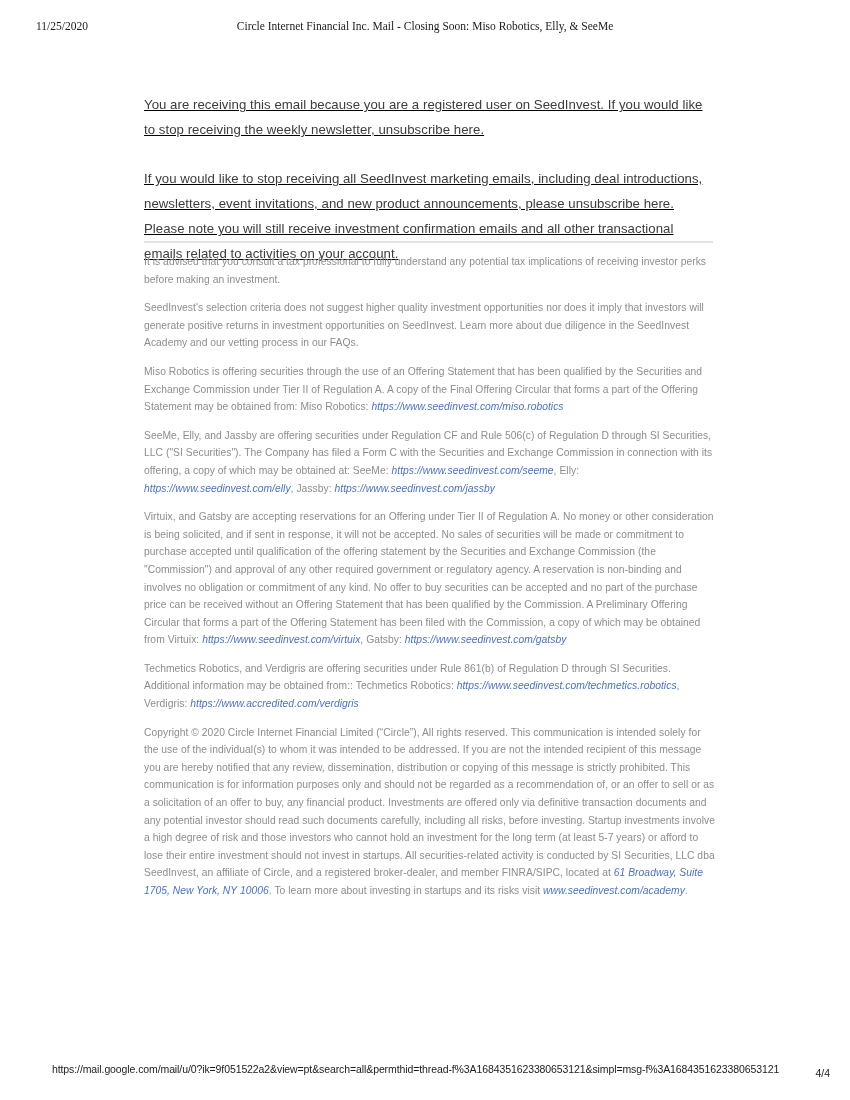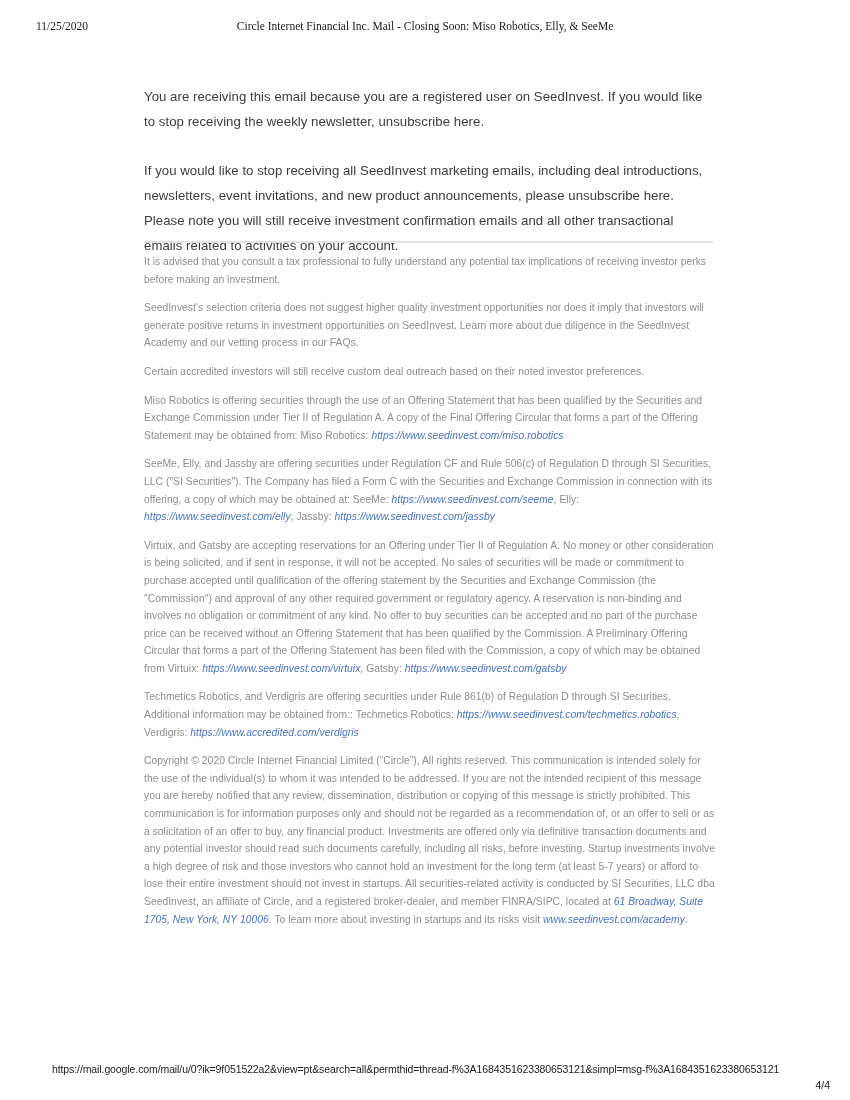--- a/index.html
+++ b/index.html
@@ -63,30 +63,31 @@
   .print-footer .url {
     position: absolute;
     left: 36px;
     top: 0;
     white-space: nowrap;
     letter-spacing: -0.1px;
   }
   .print-footer .pageno {
     position: absolute;
     right: 36px;
-    top: 16px;
+    top: 4px;
     white-space: nowrap;
   }
 
   
   .email-body {
     position: absolute;
     left: 144px;
-    top: 84px;
+    top: 92px;
     width: 570px;
+    text-decoration: underline;
   }
 
   .intro-para {
     font-size: 13.2px;
     line-height: 25px;
     color: #3c3c3c;
     margin: 0 0 24px 0;
     letter-spacing: 0.05px;
   }
   .intro-para:last-of-type { margin-bottom: 12px; }
@@ -138,21 +139,20 @@
   </div>
 
   <div class="divider"></div>
 
   <div class="legal-block">
 
     <p class="legal-para">It is advised that you consult a tax professional to fully understand any potential tax implications of receiving investor perks before making an investment.</p>
 
     <p class="legal-para">SeedInvest's selection criteria does not suggest higher quality investment opportunities nor does it imply that investors will generate positive returns in investment opportunities on SeedInvest. Learn more about due diligence in the SeedInvest Academy and our vetting process in our FAQs.</p>
 
-    <p class="legal-para">Certain accredited investors will still receive custom deal outreach based on their noted investor preferences.</p>
 
     <p class="legal-para"><span>Miso Robotics is offering securities through the use of an Offering Statement that has been qualified by the Securities and Exchange Commission under Tier II of Regulation A. A copy of the Final Offering Circular that forms a part of the Offering Statement may be obtained from: Miso Robotics: </span><a class="link" href="#">https://www.seedinvest.com/miso.robotics</a></p>
 
     <p class="legal-para"><span>SeeMe, Elly, and Jassby are offering securities under Regulation CF and Rule 506(c) of Regulation D through SI Securities, LLC ("SI Securities"). The Company has filed a Form C with the Securities and Exchange Commission in connection with its offering, a copy of which may be obtained at: SeeMe: </span><a class="link" href="#">https://www.seedinvest.com/seeme</a><span>, Elly: </span><a class="link" href="#">https://www.seedinvest.com/elly</a><span>, Jassby: </span><a class="link" href="#">https://www.seedinvest.com/jassby</a></p>
 
     <p class="legal-para"><span>Virtuix, and Gatsby are accepting reservations for an Offering under Tier II of Regulation A. No money or other consideration is being solicited, and if sent in response, it will not be accepted. No sales of securities will be made or commitment to purchase accepted until qualification of the offering statement by the Securities and Exchange Commission (the "Commission") and approval of any other required government or regulatory agency. A reservation is non-binding and involves no obligation or commitment of any kind. No offer to buy securities can be accepted and no part of the purchase price can be received without an Offering Statement that has been qualified by the Commission. A Preliminary Offering Circular that forms a part of the Offering Statement has been filed with the Commission, a copy of which may be obtained from Virtuix: </span><a class="link" href="#">https://www.seedinvest.com/virtuix</a><span>, Gatsby: </span><a class="link" href="#">https://www.seedinvest.com/gatsby</a></p>
 
     <p class="legal-para"><span>Techmetics Robotics, and Verdigris are offering securities under Rule 861(b) of Regulation D through SI Securities. Additional information may be obtained from:: Techmetics Robotics: </span><a class="link" href="#">https://www.seedinvest.com/techmetics.robotics</a><span>, Verdigris: </span><a class="link" href="#">https://www.accredited.com/verdigris</a></p>
 
     <p class="legal-para"><span>Copyright © 2020 Circle Internet Financial Limited (“Circle”), All rights reserved. This communication is intended solely for the use of the individual(s) to whom it was intended to be addressed. If you are not the intended recipient of this message you are hereby notified that any review, dissemination, distribution or copying of this message is strictly prohibited. This communication is for information purposes only and should not be regarded as a recommendation of, or an offer to sell or as a solicitation of an offer to buy, any financial product. Investments are offered only via definitive transaction documents and any potential investor should read such documents carefully, including all risks, before investing. Startup investments involve a high degree of risk and those investors who cannot hold an investment for the long term (at least 5-7 years) or afford to lose their entire investment should not invest in startups. All securities-related activity is conducted by SI Securities, LLC dba SeedInvest, an affiliate of Circle, and a registered broker-dealer, and member FINRA/SIPC, located at </span><a class="link" href="#">61 Broadway, Suite 1705, New York, NY 10006</a><span>. To learn more about investing in startups and its risks visit </span><a class="link" href="#">www.seedinvest.com/academy</a><span>.</span></p>

